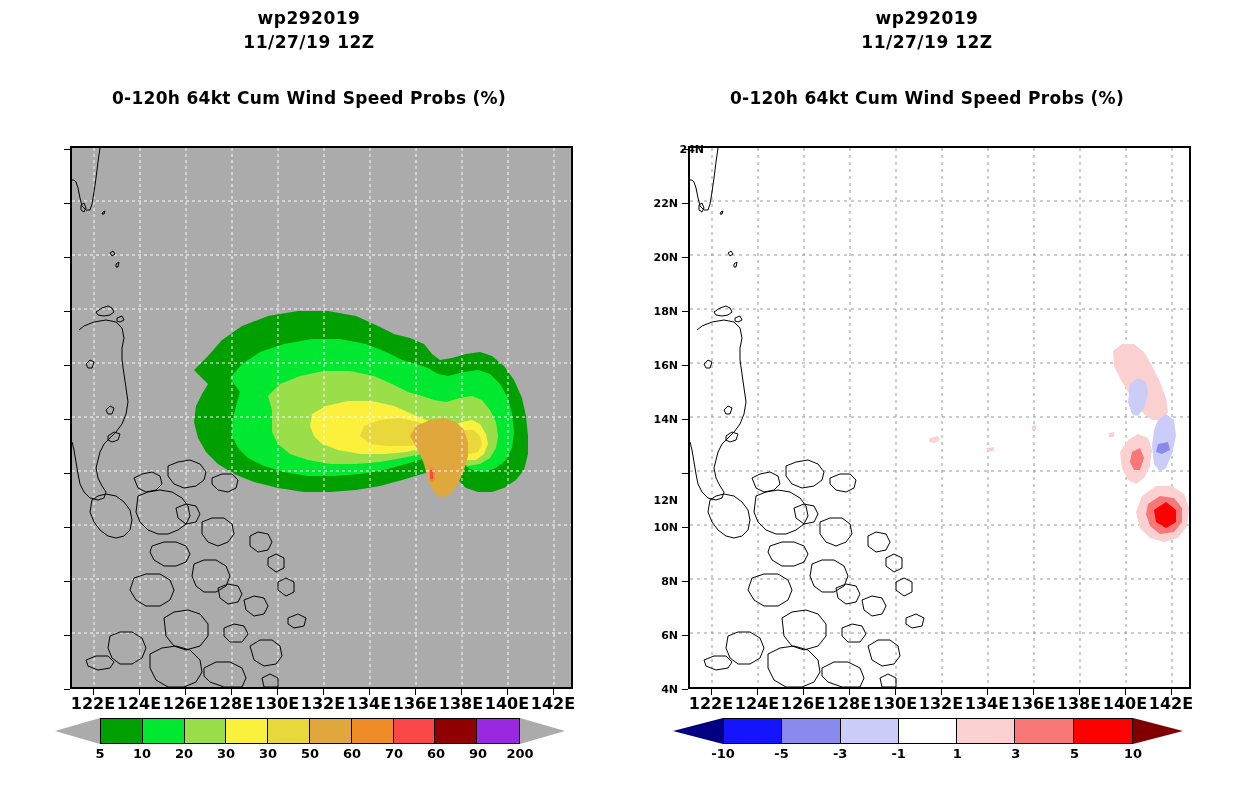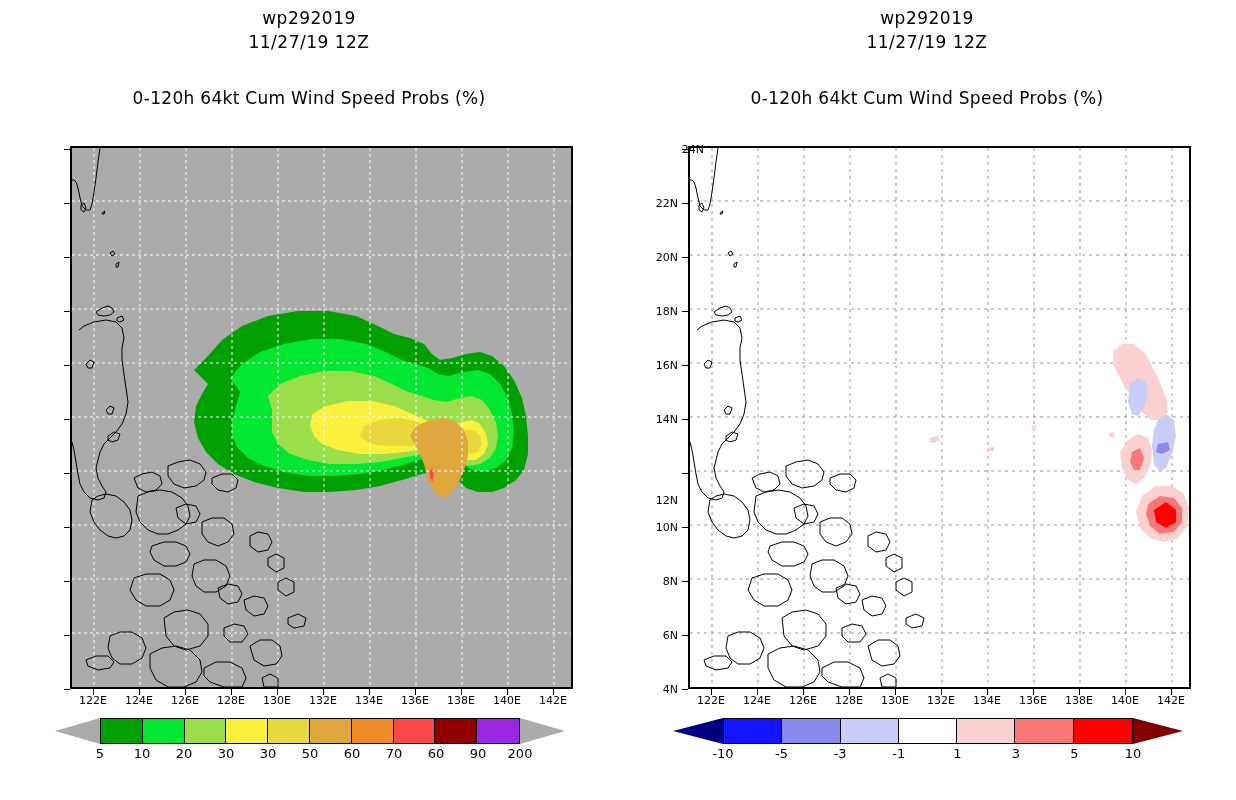--- a/index.html
+++ b/index.html
@@ -1,39 +1,39 @@
 <!DOCTYPE html>
 <html><head>
 <meta charset="utf-8">
 <style>
   html,body{margin:0;padding:0;background:#ffffff;}
   body{width:1236px;height:800px;position:relative;overflow:hidden;
        font-family:"DejaVu Sans","Liberation Sans",sans-serif;color:#000;}
-  .panel{position:absolute;top:0;width:618px;height:800px;}
+  .panel{position:absolute;top:0;width:618px;height:800px;font-weight:bold;}
   .panel-left{left:0;}
   .panel-right{left:618px;}
 
   .title-block{position:absolute;left:0;width:618px;text-align:center;}
   .t-storm{top:8px;font-size:17px;letter-spacing:.5px;}
   .t-date{top:32px;font-size:17px;letter-spacing:.5px;}
   .t-main{top:88px;font-size:17px;letter-spacing:.3px;}
   .t-sub{top:112px;font-size:17px;letter-spacing:.3px;}
 
   .plot{position:absolute;left:70px;top:146px;width:503px;height:543px;
         border:2px solid #000;box-sizing:border-box;}
   .plot-left{background:#ababab;}
   .plot-right{background:#ffffff;}
   .plot-inner{position:absolute;inset:0;overflow:hidden;}
 
   .ytick{position:absolute;right:622px;transform:translateY(-50%);
          font-size:11px;text-align:right;white-space:nowrap;}
   .panel-right .ytick{right:4px;}
   .ytick-mark{position:absolute;width:6px;height:1px;background:#000;}
   .xtick{position:absolute;top:694px;transform:translateX(-50%);
-         font-size:11px;white-space:nowrap;}
+         font-size:16px;white-space:nowrap;}
   .xtick-mark{position:absolute;width:1px;height:6px;background:#000;}
 
   
   .cbar{position:absolute;height:26px;}
   .cbar-cells{position:absolute;top:0;bottom:0;display:flex;
               border:1px solid #000;box-sizing:border-box;}
   .cbar-cell{height:100%;border-right:1px solid #000;box-sizing:border-box;}
   .cbar-cell:last-child{border-right:none;}
   .cap{position:absolute;top:0;width:0;height:0;}
   .cap-l{border-top:13px solid transparent;border-bottom:13px solid transparent;}

